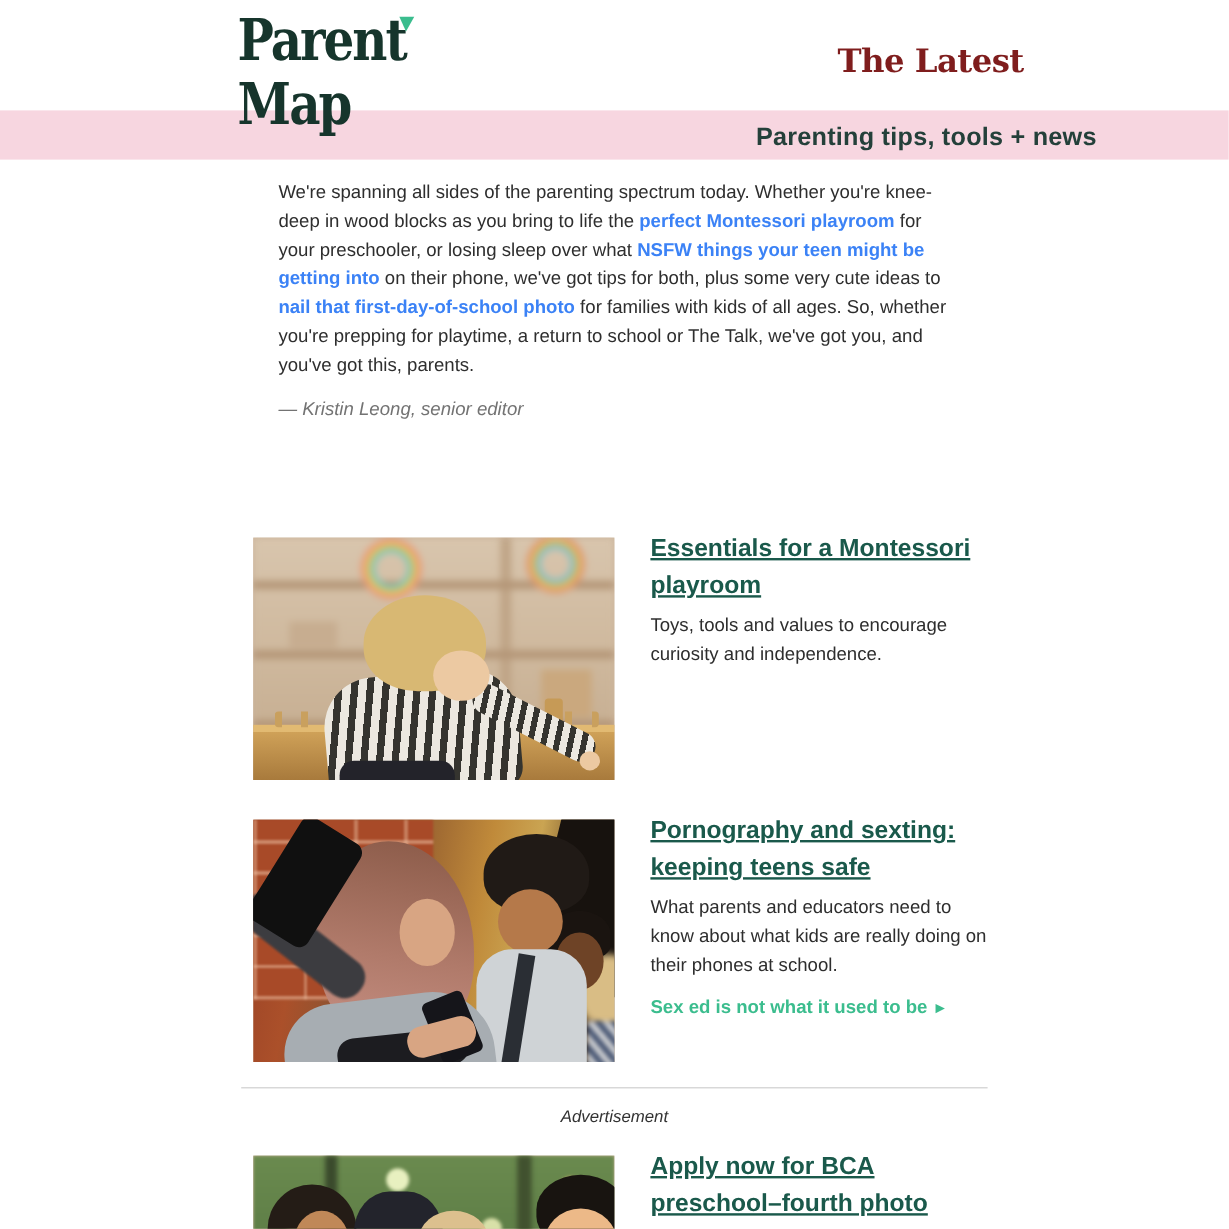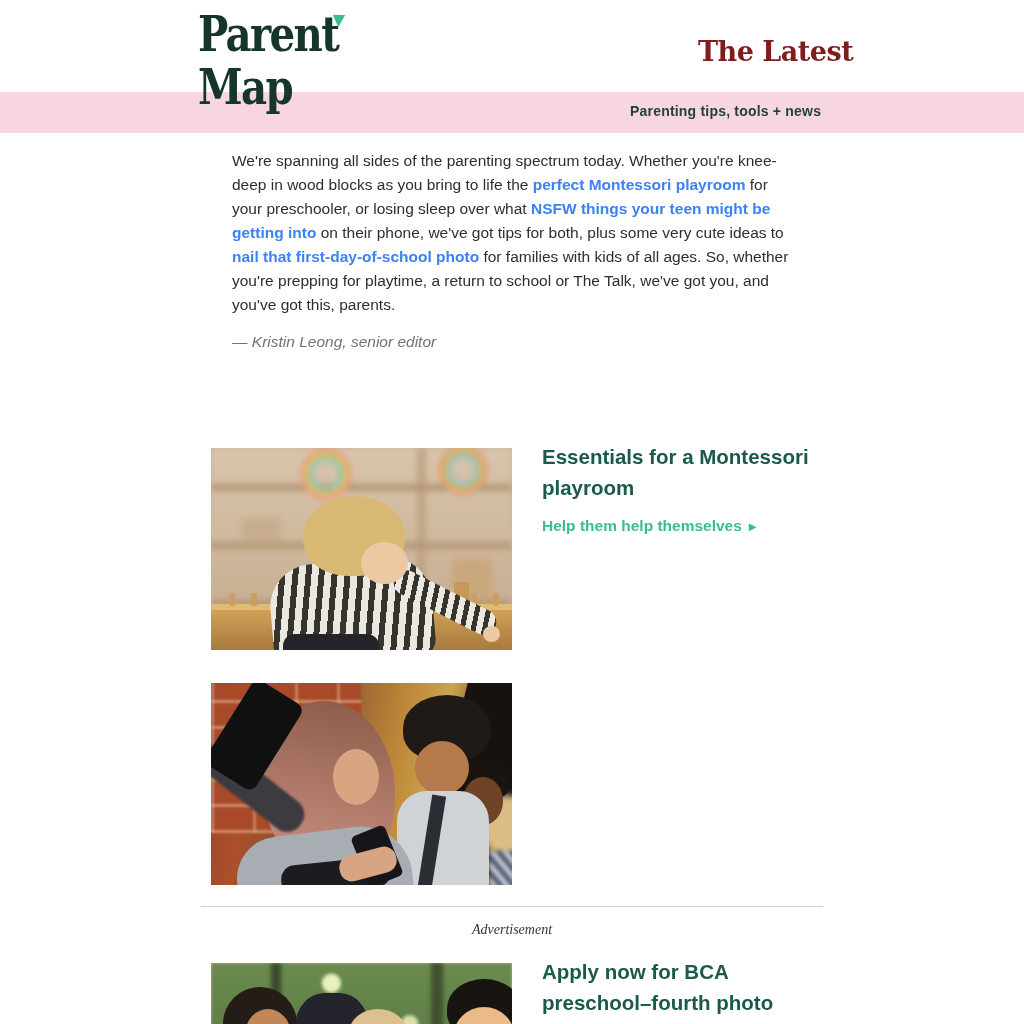--- a/index.html
+++ b/index.html
@@ -9,21 +9,21 @@
     background:#ffffff;
     color:#2e2e2e;
     position:relative;
     overflow:hidden;
   }
   
   .header { position:absolute; top:0; left:0; width:1024px; height:92px; background:#ffffff; }
   .banner { position:absolute; top:92px; left:0; width:1024px; height:41px; background:#f7d6e0; }
   .banner-text {
     position:absolute; left:630px; top:11px;
-    font-size:14px; font-weight:bold; color:#24403a; letter-spacing:.2px;
+    font-size:21px; font-weight:bold; color:#24403a; letter-spacing:.2px;
   }
   .logo {
     position:absolute; left:198px; top:8px; z-index:5;
     font-family:"DejaVu Serif", serif; font-weight:bold;
     font-size:48px; line-height:53px; letter-spacing:-2px;
     color:#16352c;
     transform:scaleX(.84); transform-origin:left top;
     white-space:nowrap;
   }
   .logo-flag {
@@ -46,28 +46,28 @@
   .inline-link { color:#3b82f6; font-weight:bold; text-decoration:none; cursor:pointer; }
   .sig { margin-top:16px; font-size:15.5px; font-style:italic; color:#737373; }
   
   .article { position:absolute; left:11px; width:613px; display:flex; }
   .article-1 { top:315px; }
   .article-2 { top:550px; }
   .article-3 { top:830px; }
   .photo { width:301px; height:202px; position:relative; overflow:hidden; flex:none; cursor:pointer; background:#cbb49c; }
   .photo div { position:absolute; }
   .art-text { margin-left:30px; width:282px; }
-  .art-title { margin-top:-7px; font-size:20.5px; font-weight:bold; line-height:31px; color:#1a594b; cursor:pointer; }
+  .art-title { margin-top:-7px; font-size:20.5px; font-weight:bold; line-height:31px; color:#1a594b; cursor:pointer;text-decoration:underline; }
   .art-summary { margin-top:7px; font-size:15.5px; line-height:24px; color:#2e2e2e; }
   .art-cta { margin-top:14px; font-size:15.5px; font-weight:bold; color:#3bbd8e; cursor:pointer; }
   .art-cta .arrow { font-size:13px; }
   
   .divider { position:absolute; top:773px; left:1px; width:622px; border-top:1px solid #cfcfcf; }
   .ad-label { position:absolute; top:789px; left:0; width:624px; text-align:center;
-              font-size:14px; font-style:italic; color:#333333;font-family:Liberation Serif, serif; }
+              font-size:14px; font-style:italic; color:#333333; }
   
   .p1-shelves { inset:0; filter:blur(3px);
     background:
       radial-gradient(circle at 115px 26px, transparent 13px, #7ec8b8 14px 17px, #e8c45a 18px 21px, #e89a7a 22px 25px, transparent 26px),
       radial-gradient(circle at 252px 22px, transparent 12px, #80c0c8 13px 16px, #e0bc5a 17px 20px, #e09a72 21px 24px, transparent 25px),
       linear-gradient(#b49677,#b49677) 0 36px/301px 7px no-repeat,
       linear-gradient(#b49677,#b49677) 0 94px/301px 7px no-repeat,
       linear-gradient(#b49677,#b49677) 0 152px/301px 7px no-repeat,
       linear-gradient(#bfa486,#bfa486) 206px 0/9px 202px no-repeat,
       linear-gradient(#c7ad90,#c7ad90) 30px 70px/40px 22px no-repeat,
@@ -160,21 +160,21 @@
       <div class="p1-cyl"></div>
       <div class="p1-body"></div>
       <div class="p1-pants"></div>
       <div class="p1-arm"></div>
       <div class="p1-hand"></div>
       <div class="p1-hair"></div>
       <div class="p1-face"></div>
     </div>
     <div class="art-text">
       <div class="art-title">Essentials for a Montessori playroom</div>
-      <div class="art-cta"><span>Help them help themselves</span>&nbsp;<span class="arrow">►</span></div>
+      <div class="art-summary">Toys, tools and values to encourage curiosity and independence.</div>
     </div>
   </div>
 
   <div class="article article-2">
     <div class="photo">
       <div class="p2-bg"></div>
       <div class="p2-bricks"></div>
       <div class="p2-dark-right"></div>
       <div class="p2-girl4-hair"></div>
       <div class="p2-girl4-shirt"></div>
@@ -187,20 +187,25 @@
       <div class="p2-strap"></div>
       <div class="p2-girl-hair"></div>
       <div class="p2-girl-face"></div>
       <div class="p2-hoodie"></div>
       <div class="p2-bag"></div>
       <div class="p2-phone2"></div>
       <div class="p2-hands"></div>
       <div class="p2-arm"></div>
       <div class="p2-phone-top"></div>
     </div>
+    <div class="art-text">
+      <div class="art-title">Pornography and sexting: keeping teens safe</div>
+      <div class="art-summary">What parents and educators need to know about what kids are really doing on their phones at school.</div>
+      <div class="art-cta"><span>Sex ed is not what it used to be</span>&nbsp;<span class="arrow">►</span></div>
+    </div>
   </div>
 
   <div class="divider"></div>
   <div class="ad-label">Advertisement</div>
 
   <div class="article article-3">
     <div class="photo">
       <div class="p3-bg"></div>
       <div class="p3-trunk1"></div>
       <div class="p3-trunk2"></div>

